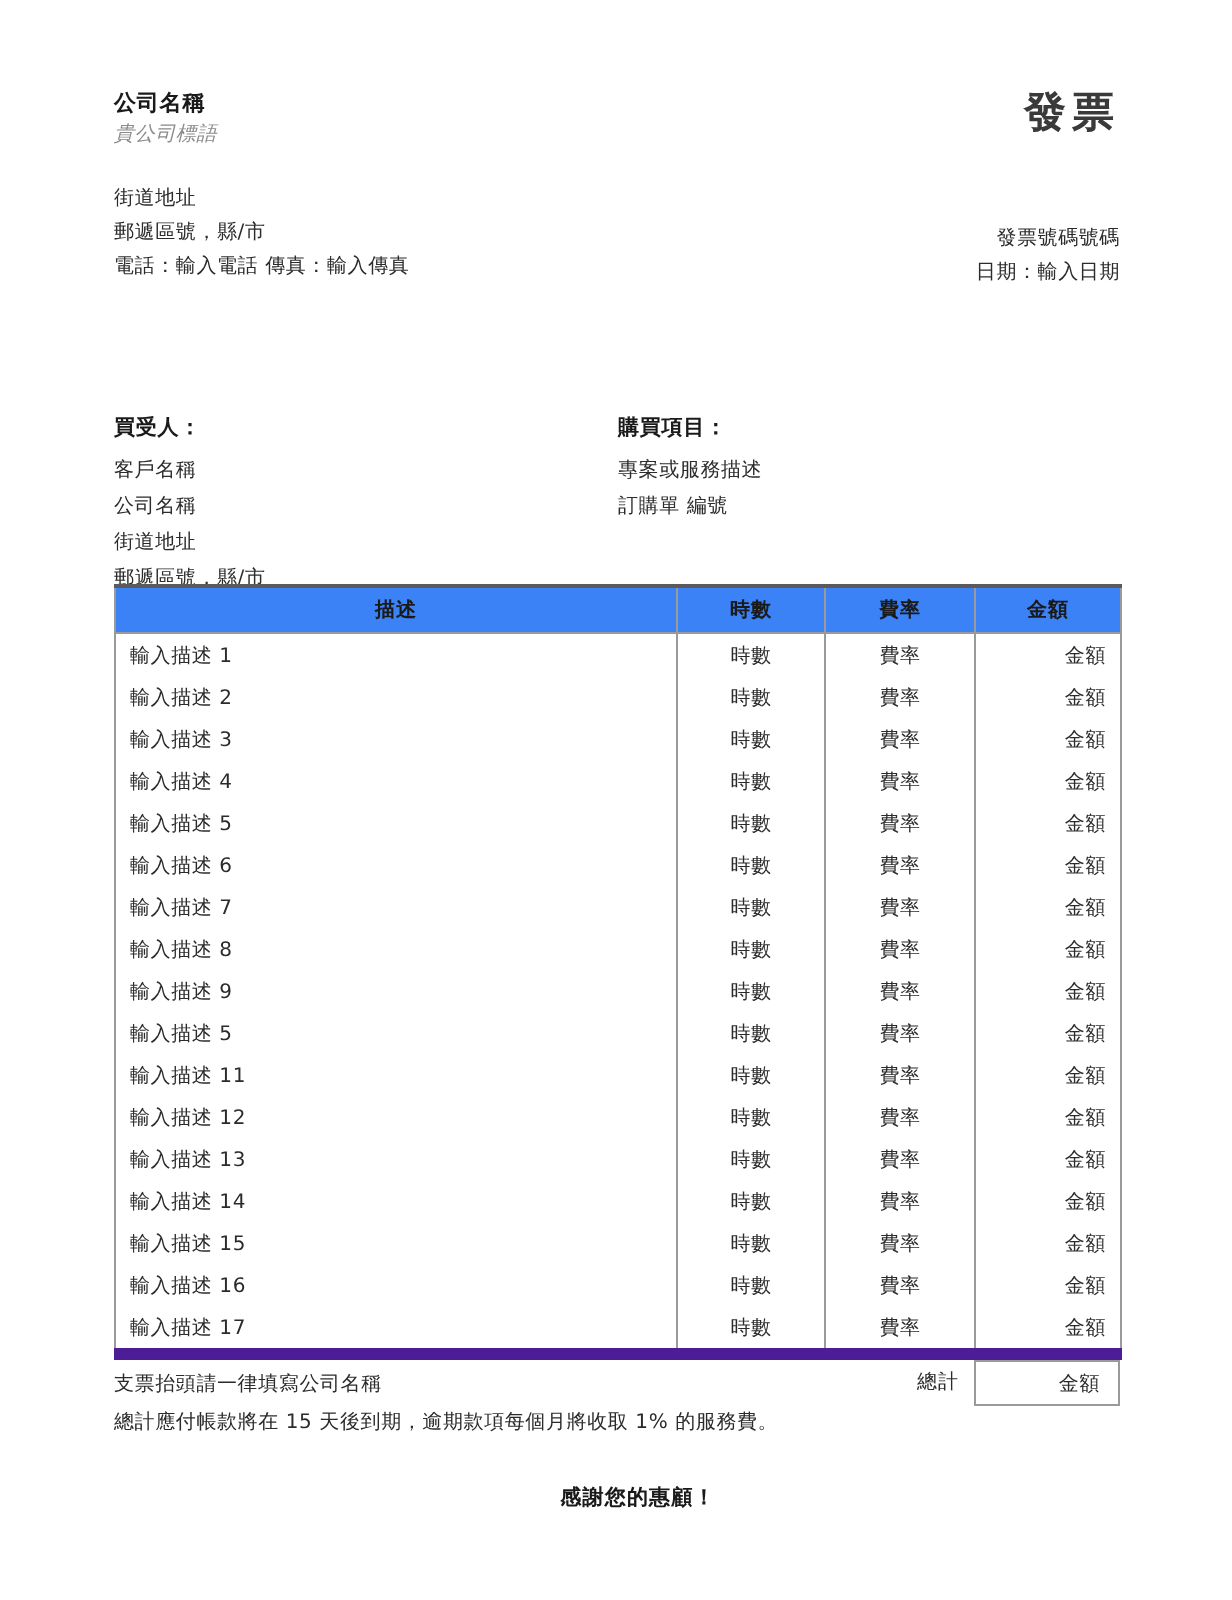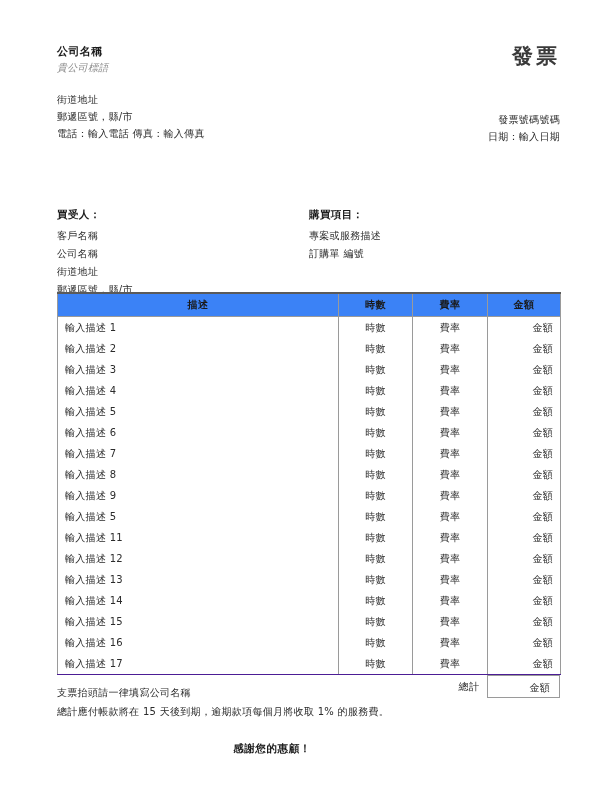--- a/index.html
+++ b/index.html
@@ -156,21 +156,21 @@
     color: #2b2b2b;
     letter-spacing: 0.3px;
     border-left: 1px solid #9a9a9a;
     border-right: 1px solid #9a9a9a;
     border-top: none;
     border-bottom: none;
     vertical-align: middle;
     white-space: nowrap;
     overflow: hidden;
   }
-  table.items tbody tr:last-child td { border-bottom: 1px solid #4c1d95; }
+  table.items tbody tr:last-child td { border-bottom: 6px solid #4c1d95; }
   td.desc  { text-align: left; }
   td.hours { text-align: center; }
   td.rate  { text-align: center; }
   td.amt   { text-align: right; padding-right: 9px; }
 
   
   .total-row {
     position: relative;
     width: 503px;
     height: 24px;
@@ -221,20 +221,21 @@
   .thanks {
     position: absolute;
     left: 0;
     top: 742px;
     width: 544px;
     text-align: center;
     font-size: 10.5px;
     font-weight: bold;
     letter-spacing: 0.6px;
     color: #1a1a1a;
+    padding-left: 47px;
   }
 </style>
 </head>
 <body>
 
 <div class="page">
 
   <div class="header">
 
     <div class="hdr-left">

